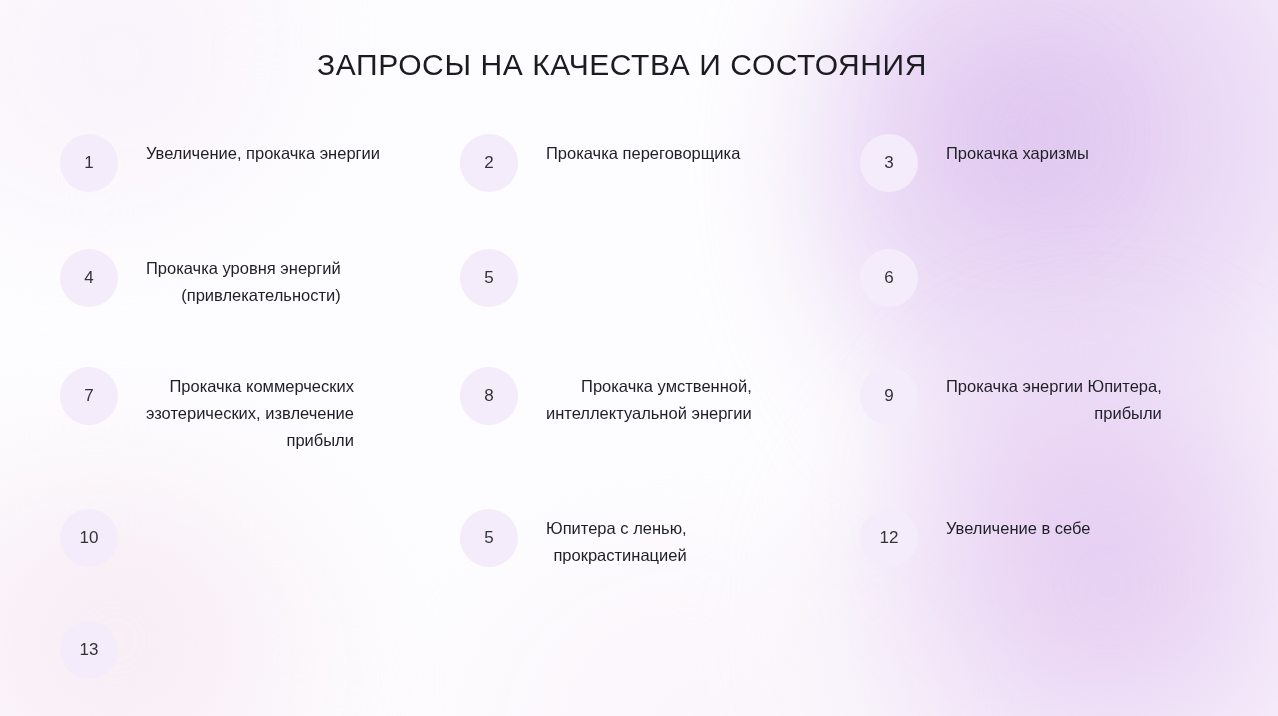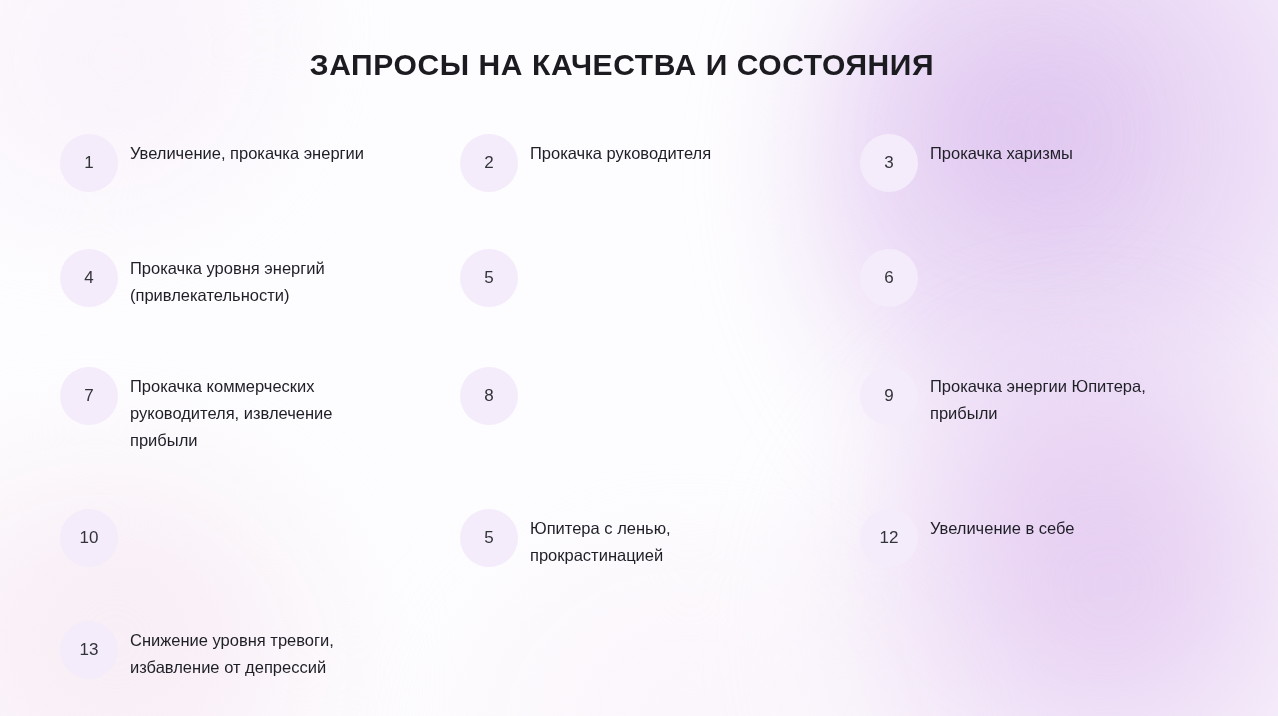--- a/index.html
+++ b/index.html
@@ -87,21 +87,21 @@
   .title {
     position: absolute;
     top: 26px;
     left: 0;
     width: 1244px;
     text-align: center;
     font-size: 30px;
     line-height: 38px;
     letter-spacing: 0.6px;
     color: #1b1b20;
-    font-weight: 700;
+    font-weight: 400;
   }
 
   
   .grid {
     position: absolute;
     top: 112px;
     left: 60px;
     width: 1190px;
     display: grid;
     grid-template-columns: 400px 400px 390px;
@@ -127,27 +127,28 @@
     display: flex;
     align-items: center;
     justify-content: center;
     font-size: 17px;
     color: #33333a;
     font-weight: 400;
     margin-top: 14px;
   }
 
   .label {
-    margin-left: 12px;
+    margin-left: 28px;
     margin-top: 20px;
     font-size: 16.5px;
     line-height: 27px;
     color: #1f1f27;
     max-width: 270px;
     white-space: pre-line;
+    text-align: right;
   }
 
   
   .grid > .cell:nth-child(n+4):nth-child(-n+6)  { min-height: 118px; }
   .grid > .cell:nth-child(n+7):nth-child(-n+9)  { min-height: 142px; }
   .grid > .cell:nth-child(n+10):nth-child(-n+12){ min-height: 112px; }
 </style>
 </head>
 <body>
 
@@ -166,21 +167,21 @@
   <h1 class="title">ЗАПРОСЫ НА КАЧЕСТВА И СОСТОЯНИЯ</h1>
 
   <div class="grid">
 
     <div class="cell">
       <span class="badge">1</span>
       <span class="label">Увеличение, прокачка энергии</span>
     </div>
     <div class="cell">
       <span class="badge">2</span>
-      <span class="label">Прокачка руководителя</span>
+      <span class="label">Прокачка переговорщика</span>
     </div>
     <div class="cell">
       <span class="badge">3</span>
       <span class="label">Прокачка харизмы</span>
     </div>
 
     <div class="cell">
       <span class="badge">4</span>
       <span class="label">Прокачка уровня энергий
 (привлекательности)</span>
@@ -188,25 +189,27 @@
     <div class="cell">
       <span class="badge">5</span>
     </div>
     <div class="cell">
       <span class="badge">6</span>
     </div>
 
     <div class="cell">
       <span class="badge">7</span>
       <span class="label">Прокачка коммерческих
-руководителя, извлечение
+эзотерических, извлечение
 прибыли</span>
     </div>
     <div class="cell">
       <span class="badge">8</span>
+      <span class="label">Прокачка умственной,
+интеллектуальной энергии</span>
     </div>
     <div class="cell">
       <span class="badge">9</span>
       <span class="label">Прокачка энергии Юпитера,
 прибыли</span>
     </div>
 
     <div class="cell">
       <span class="badge">10</span>
     </div>
@@ -215,20 +218,18 @@
       <span class="label">Юпитера с ленью,
 прокрастинацией</span>
     </div>
     <div class="cell">
       <span class="badge">12</span>
       <span class="label">Увеличение в себе</span>
     </div>
 
     <div class="cell">
       <span class="badge">13</span>
-      <span class="label">Снижение уровня тревоги,
-избавление от депрессий</span>
     </div>
     <div class="cell empty"></div>
     <div class="cell empty"></div>
 
   </div>
 </div>
 
 </body></html>

